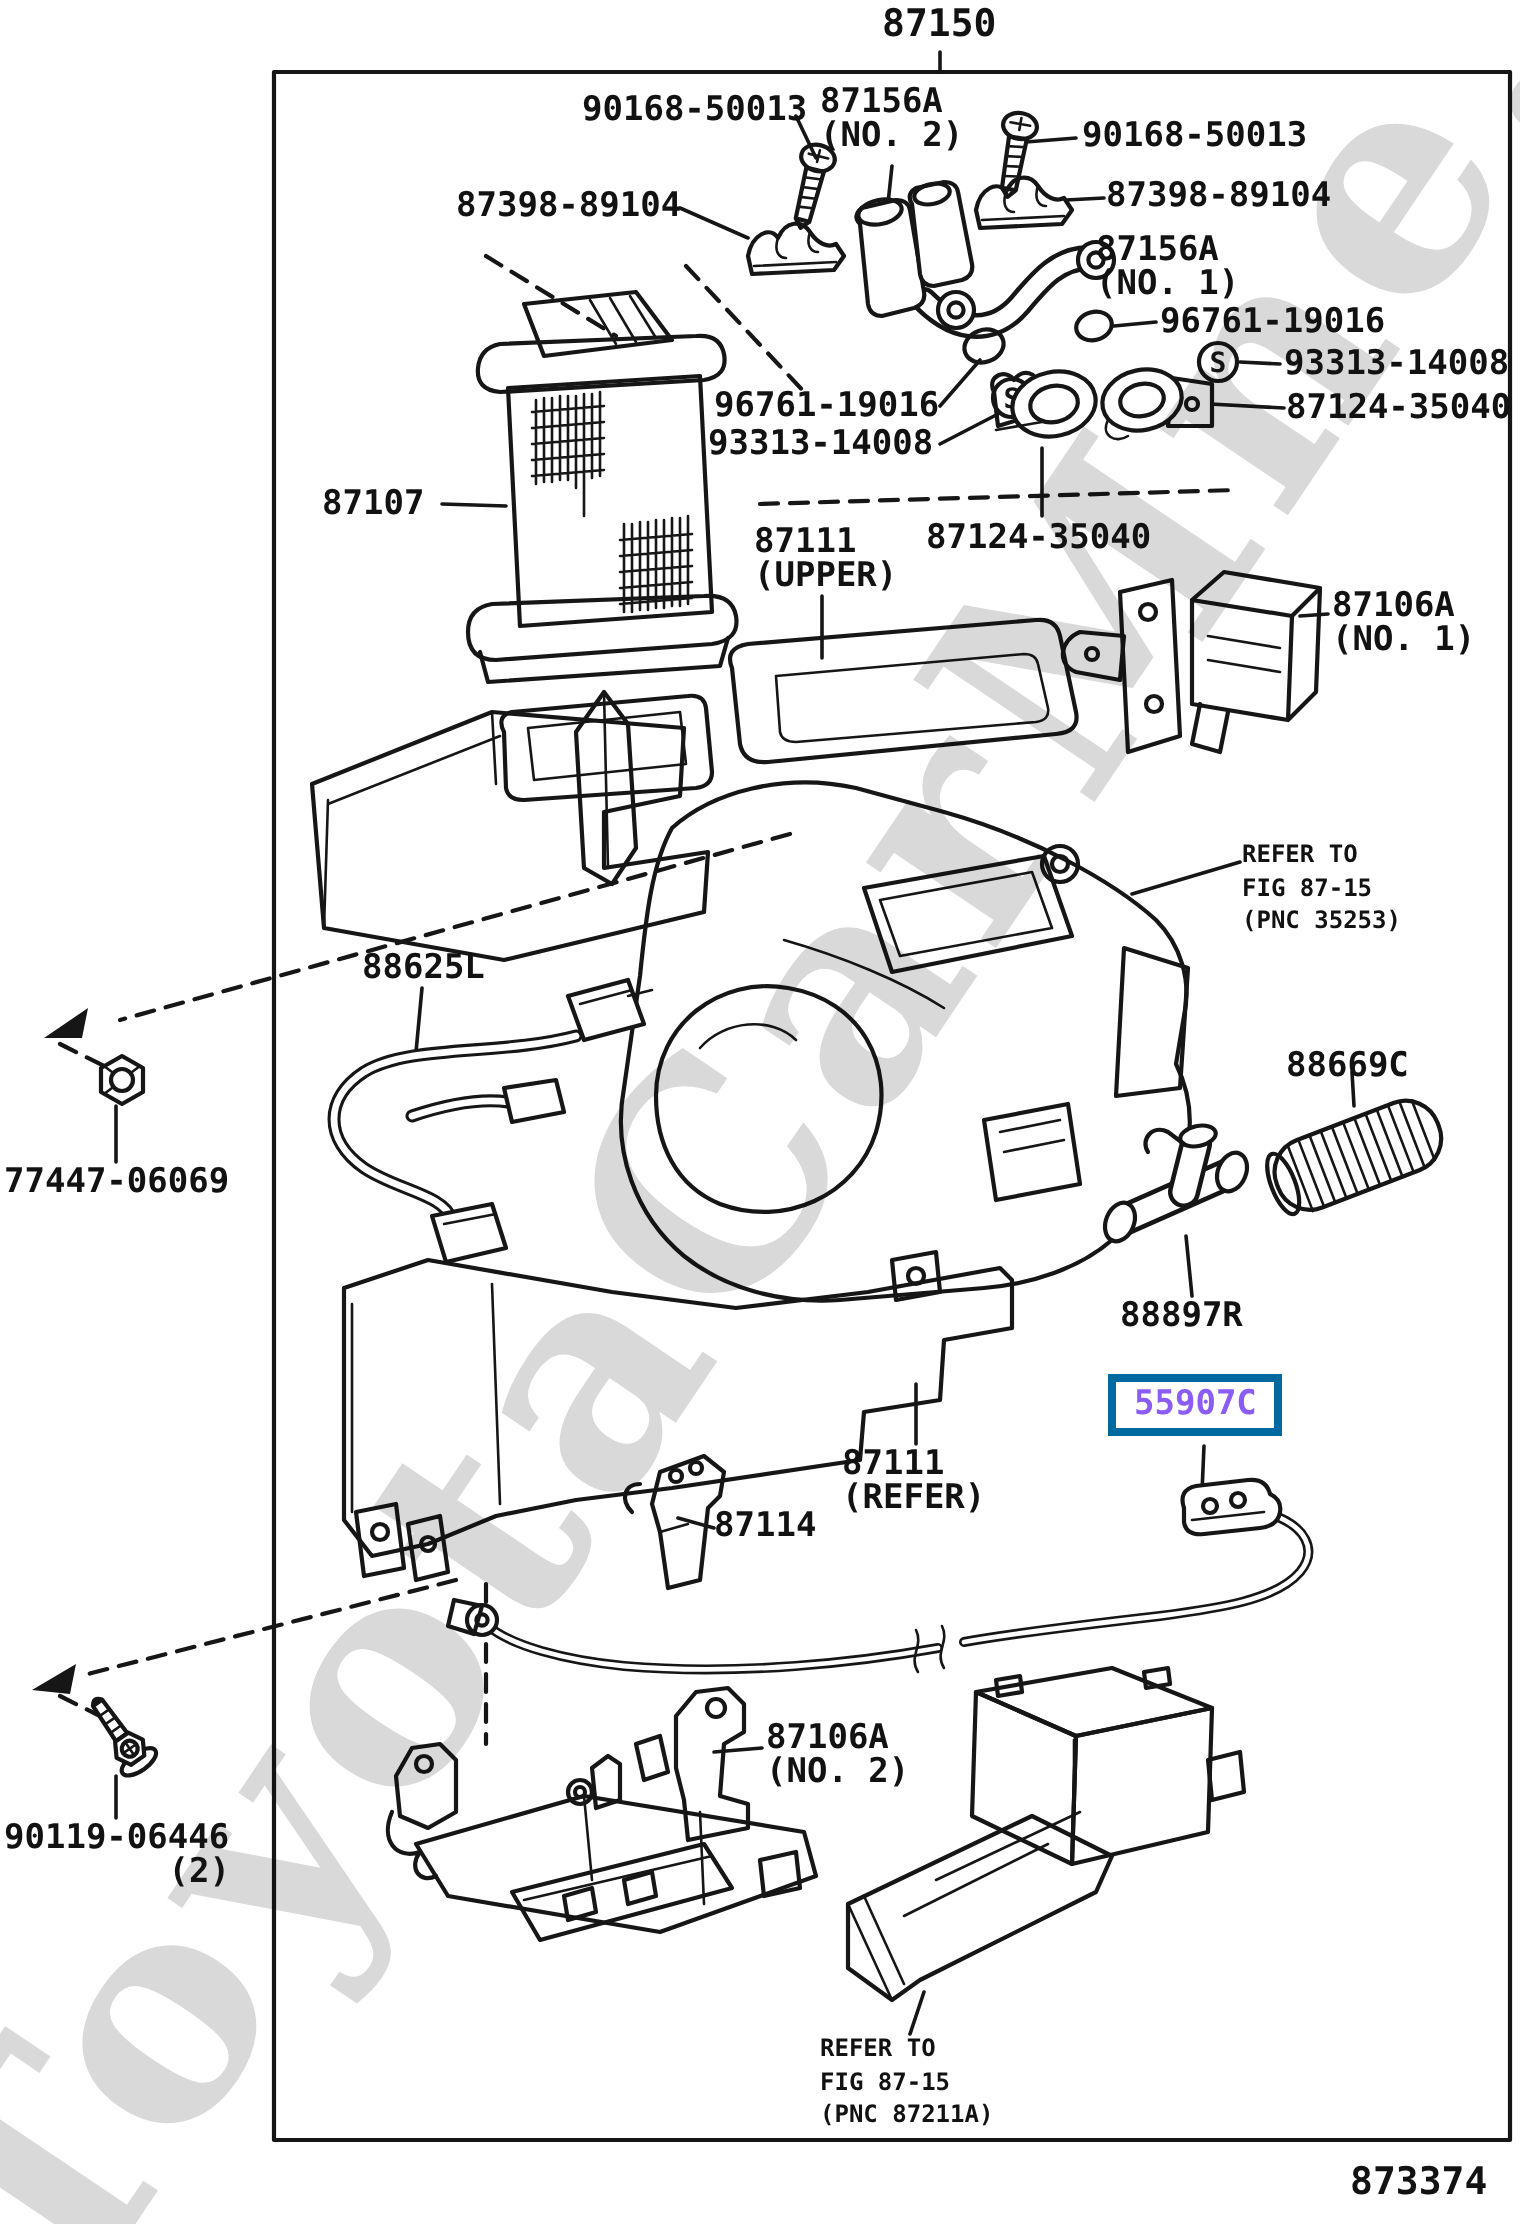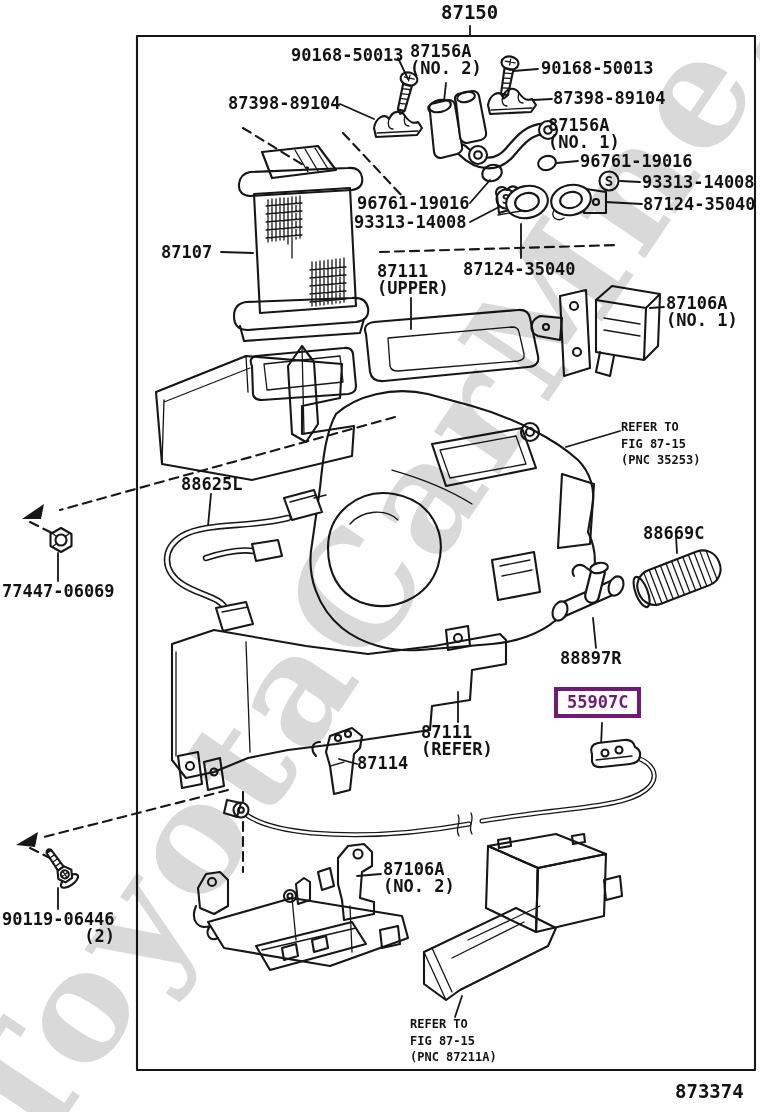--- a/index.html
+++ b/index.html
@@ -19,22 +19,22 @@
   #art .w-out{stroke-width:6.5;} #art .w-in{stroke:#fff;stroke-width:3.4;}
   #art .c-out{stroke-width:5;}   #art .c-in{stroke:#fff;stroke-width:2.4;}
   .lbl{position:absolute;z-index:3;font:bold 17px/17px "DejaVu Sans Mono",monospace;
        color:#121212;white-space:nowrap;}
   .lbl span{display:block;}
   .big{font-size:19px;line-height:19px;}
   .center{}
   .note{font-size:12px;line-height:16.5px;}
   .r2{text-align:right;}
   .hl{position:absolute;left:554px;top:687px;z-index:3;background:#fff;
-      border:4px solid #701a75;padding:2px 9px;
-      font:bold 17px/19px "DejaVu Sans Mono",monospace;color:#701a75;}
+      border:4px solid #0369a1;padding:2px 9px;
+      font:bold 17px/19px "DejaVu Sans Mono",monospace;color:#8b5cf6;}
   .wm{position:absolute;left:-320px;top:468px;width:1400px;z-index:2;text-align:center;
       transform:rotate(-56deg);font:bold 150px "DejaVu Serif",serif;color:#d9d9d9;
       letter-spacing:8px;white-space:nowrap;mix-blend-mode:multiply;pointer-events:none;}
 </style>
 </head>
 <body>
 
 <div id="stage">
 
   <svg id="art" width="760" height="1112" viewBox="0 0 760 1112">

